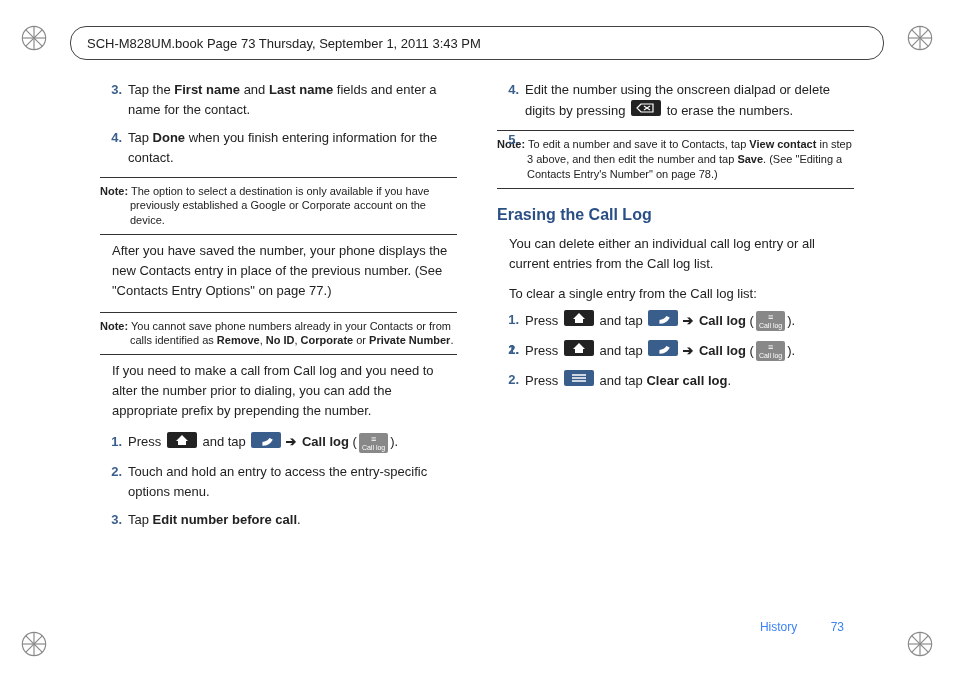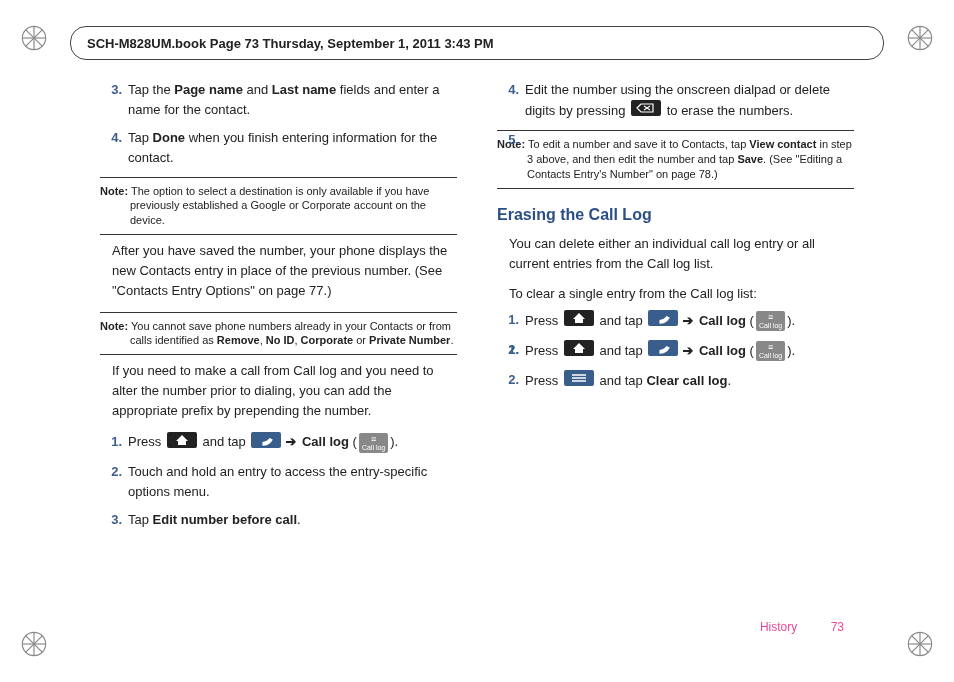--- a/index.html
+++ b/index.html
@@ -28,21 +28,20 @@
     position: absolute;
     top: 26px; left: 70px; right: 70px;
     height: 32px;
     border: 1px solid #444;
     border-radius: 16px;
     display: flex;
     align-items: center;
     padding: 0 16px;
     font-size: 13px;
     color: #222;
-    font-weight: bold;
   }
   .page {
     position: absolute;
     top: 80px;
     left: 100px;
     right: 100px;
     bottom: 60px;
     display: flex;
     gap: 40px;
     font-size: 13px;
@@ -117,21 +116,21 @@
     content: "≡";
     font-size: 9px;
     line-height: 1;
   }
   .arrow { font-weight: bold; margin: 0 2px; }
   .footer {
     position: absolute;
     right: 110px;
     bottom: 48px;
     font-size: 12px;
-    color: #ec4899;
+    color: #3b82f6;
   }
   .footer .pg { margin-left: 30px; }
   .intro { margin: 0 0 6px 12px; }
 </style>
 </head>
 <body>
 
 <div class="corner tl"><svg viewBox="0 0 24 24">
       <circle cx="12" cy="12" r="10" fill="none" stroke="#888" stroke-width="1"></circle>
       <g stroke="#888" stroke-width="1">
@@ -172,21 +171,21 @@
 <div class="header-line">
   <span>SCH-M828UM.book  Page 73  Thursday, September 1, 2011  3:43 PM</span>
 </div>
 
 <div class="page">
 
   <div class="col">
     <ol class="steps">
       <li>
         <span class="num">3.</span>
-        <span><span>Tap the </span><span class="bold">Page name</span><span> and </span><span class="bold">Last name</span><span> fields and enter a name for the contact.</span></span>
+        <span><span>Tap the </span><span class="bold">First name</span><span> and </span><span class="bold">Last name</span><span> fields and enter a name for the contact.</span></span>
       </li>
       <li>
         <span class="num">4.</span>
         <span><span>Tap </span><span class="bold">Done</span><span> when you finish entering information for the contact.</span></span>
       </li>
     </ol>
 
     <hr class="note-rule">
     <p class="note"><b>Note:</b><span> The option to select a destination is only available if you have previously established a Google or Corporate account on the device.</span></p>
     <hr class="note-rule">

